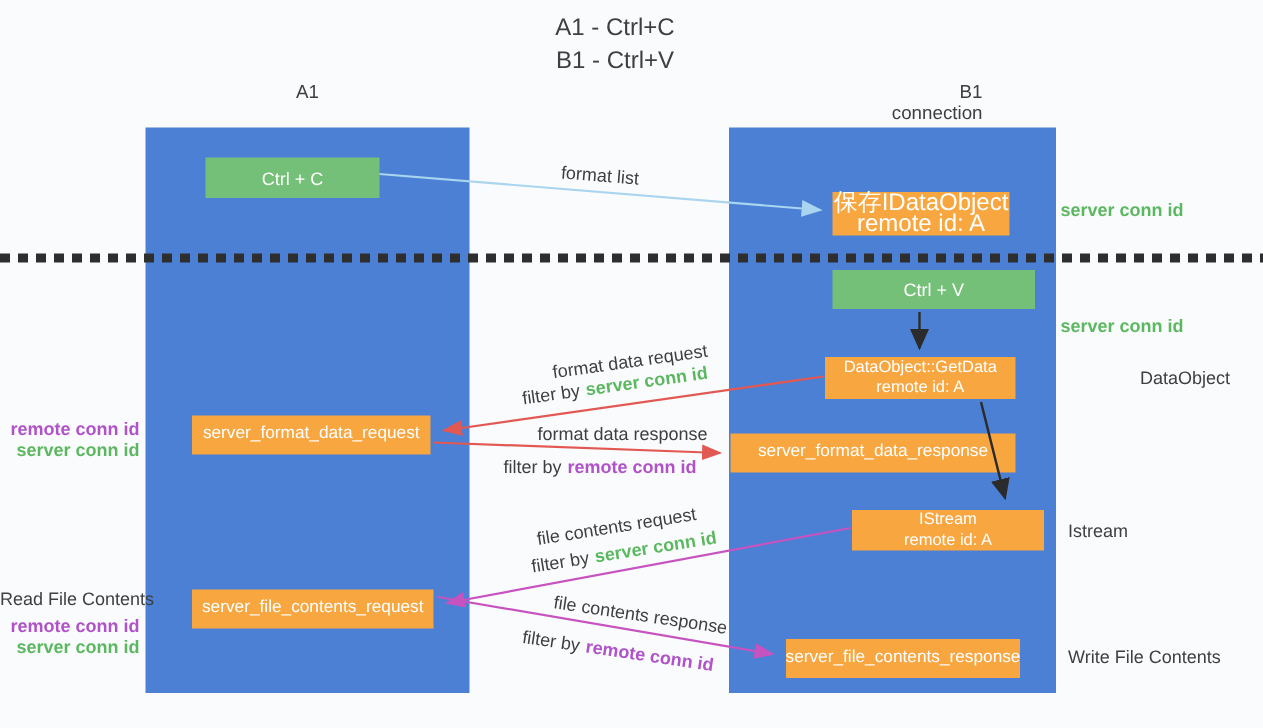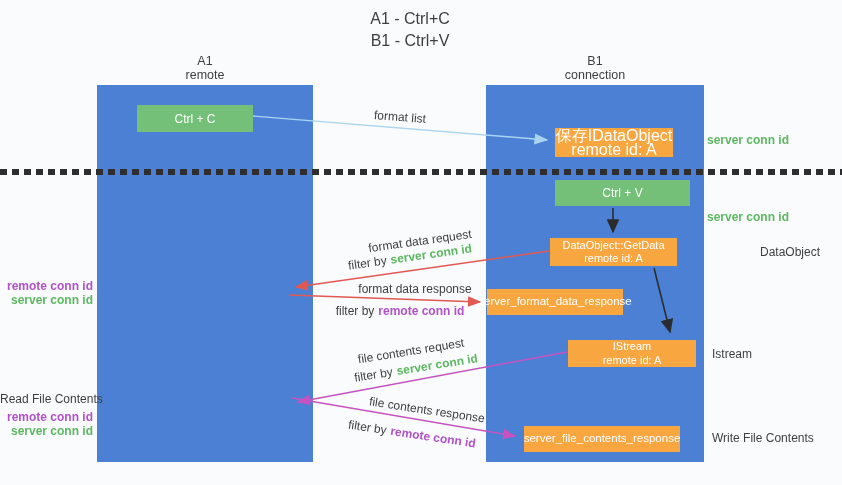--- a/index.html
+++ b/index.html
@@ -4,40 +4,40 @@
 <style>
   html,body{margin:0;padding:0;}
   body{font-family:"Liberation Sans","DejaVu Sans",sans-serif;background:var(--background,#fafbfd);}
   .stage{position:relative;width:842px;height:485px;overflow:hidden;background:var(--background,#fafbfd);}
 
   .title{position:absolute;left:0;top:8px;width:820px;text-align:center;
          font-size:16px;line-height:22px;color:var(--dark-text,#3f3f3f);}
   .hdr{position:absolute;width:120px;text-align:center;font-size:12.5px;line-height:14px;
        color:var(--dark-text,#3f3f3f);}
   .hdr-a1{left:145px;top:54px;}
-  .hdr-b1{left:535px;top:54px;}
+  .hdr-b1{left:535px;top:54px;text-align:right;}
 
   .lane{position:absolute;background:var(--lane-blue,#4b80d4);z-index:1;}
   .lane-a1{left:97px;top:85px;width:216px;height:377px;}
   .lane-b1{left:486px;top:85px;width:218px;height:377px;}
 
   .divider{position:absolute;left:0;top:169px;width:842px;height:6px;z-index:4;
            background:repeating-linear-gradient(90deg,#2e2e2e 0 7px,transparent 7px 12px);}
 
   .node{position:absolute;z-index:2;display:flex;flex-direction:column;align-items:center;
         justify-content:center;color:#fff;text-align:center;white-space:nowrap;}
   .action{background:var(--action-green,#74c078);font-size:12px;}
   .orange{background:var(--node-orange,#f8a640);font-size:11.5px;line-height:13.5px;}
 
   .n-ctrl-c{left:137px;top:105px;width:116px;height:27px;}
   .n-save{left:555px;top:128px;width:118px;height:29px;font-size:16px;}
   .n-ctrl-v{left:555px;top:180px;width:135px;height:26px;}
   .n-getdata{left:550px;top:238px;width:127px;height:28px;font-size:11px;}
   .n-fmt-req{left:128px;top:277px;width:159px;height:26px;}
-  .n-fmt-res{left:487px;top:289px;width:136px;height:26px;}
+  .n-fmt-res{left:487px;top:289px;width:190px;height:26px;}
   .n-istream{left:568px;top:340px;width:128px;height:27px;font-size:11px;}
   .n-file-req{left:128px;top:393px;width:161px;height:26px;}
   .n-file-res{left:524px;top:426px;width:156px;height:26px;}
 
   .ann{position:absolute;z-index:2;font-size:12px;white-space:nowrap;}
   .ann-green{color:var(--green-text,#5cb860);font-weight:bold;}
   .ann-purple{color:var(--purple-text,#b052c8);font-weight:bold;}
   .ann-dark{color:var(--dark-text,#3f3f3f);}
   .ra{width:93px;text-align:right;left:0;}
 
@@ -62,21 +62,20 @@
 
 <div class="stage">
 
   <div class="title">
     <div>A1 - Ctrl+C</div>
     <div>B1 - Ctrl+V</div>
   </div>
 
   <div class="hdr hdr-a1">
     <div>A1</div>
-    <div>remote</div>
   </div>
   <div class="hdr hdr-b1">
     <div>B1</div>
     <div>connection</div>
   </div>
 
   <div class="lane lane-a1"></div>
   <div class="lane lane-b1"></div>
 
   <div class="divider"></div>
@@ -116,30 +115,36 @@
 
   <div class="node action n-ctrl-v">
     <span>Ctrl + V</span>
   </div>
 
   <div class="node orange n-getdata">
     <div>DataObject::GetData</div>
     <div>remote id: A</div>
   </div>
 
+  <div class="node orange n-fmt-req">
+    <span>server_format_data_request</span>
+  </div>
 
   <div class="node orange n-fmt-res">
     <span>server_format_data_response</span>
   </div>
 
   <div class="node orange n-istream">
     <div>IStream</div>
     <div>remote id: A</div>
   </div>
 
+  <div class="node orange n-file-req">
+    <span>server_file_contents_request</span>
+  </div>
 
   <div class="node orange n-file-res">
     <span>server_file_contents_response</span>
   </div>
 
   <div class="ann ann-green" style="left:707px;top:133px;">server conn id</div>
   <div class="ann ann-green" style="left:707px;top:210px;">server conn id</div>
   <div class="ann ann-dark" style="left:712px;top:245px;margin-left:48px;">DataObject</div>
   <div class="ann ann-dark" style="left:712px;top:347px;">Istream</div>
   <div class="ann ann-dark" style="left:712px;top:431px;">Write File Contents</div>

